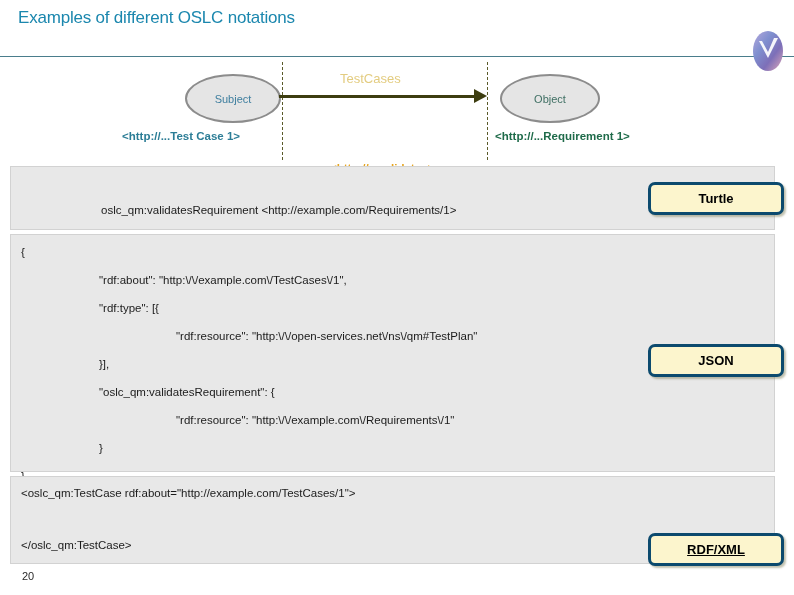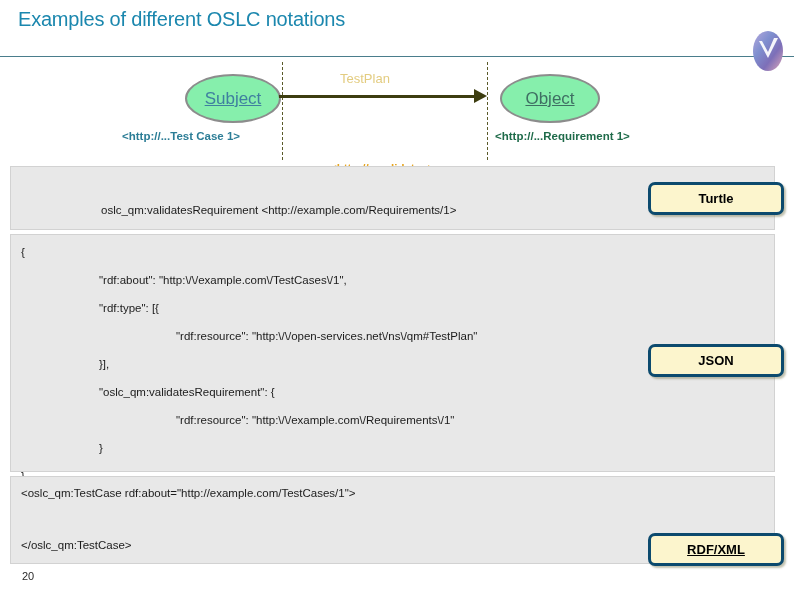--- a/index.html
+++ b/index.html
@@ -13,21 +13,21 @@
     font-family: "Liberation Sans", sans-serif;
     overflow: hidden;
     position: relative;
   }
 
   
   #slide-title {
     position: absolute;
     left: 18px;
     top: 8px;
-    font-size: 20px;
+    font-size: 17px;
     color: #1B87AE;
     letter-spacing: -0.2px;
     white-space: nowrap;
   }
   #header-rule {
     position: absolute;
     left: 0;
     top: 56px;
     width: 794px;
     height: 1px;
@@ -58,26 +58,25 @@
     height: 98px;
     border-left: 1px dashed #5a5a2a;
   }
   #sep-1 { left: 282px; }
   #sep-2 { left: 487px; }
 
   .node-ellipse {
     position: absolute;
     border: 2px solid #8c8c8c;
     border-radius: 50%;
-    background: #86efac;
+    background: #e5e5e5;
     display: flex;
     align-items: center;
     justify-content: center;
-    font-size: 17px;
-    text-decoration: underline;
+    font-size: 11px;
   }
   #ellipse-subject {
     left: 185px;
     top: 16px;
     width: 92px;
     height: 45px;
     color: #3f7f9f;
   }
   #ellipse-object {
     left: 500px;
@@ -198,21 +197,21 @@
 <div id="diagram">
 
   <div class="dashed-sep" id="sep-1"></div>
   <div class="dashed-sep" id="sep-2"></div>
 
   <div class="node-ellipse" id="ellipse-subject">Subject</div>
 
   <div id="predicate-line"></div>
   <div id="predicate-arrow"></div>
 
-  <div id="predicate-label">TestPlan</div>
+  <div id="predicate-label">TestCases</div>
 
   <div class="node-ellipse" id="ellipse-object">Object</div>
 
   <div class="uri-label" id="uri-subject">&lt;http://...Test Case 1&gt;</div>
 
   <div class="uri-label" id="uri-predicate">&lt;http://...validates&gt;</div>
 
   <div class="uri-label" id="uri-object">&lt;http://...Requirement 1&gt;</div>
 </div>
 

